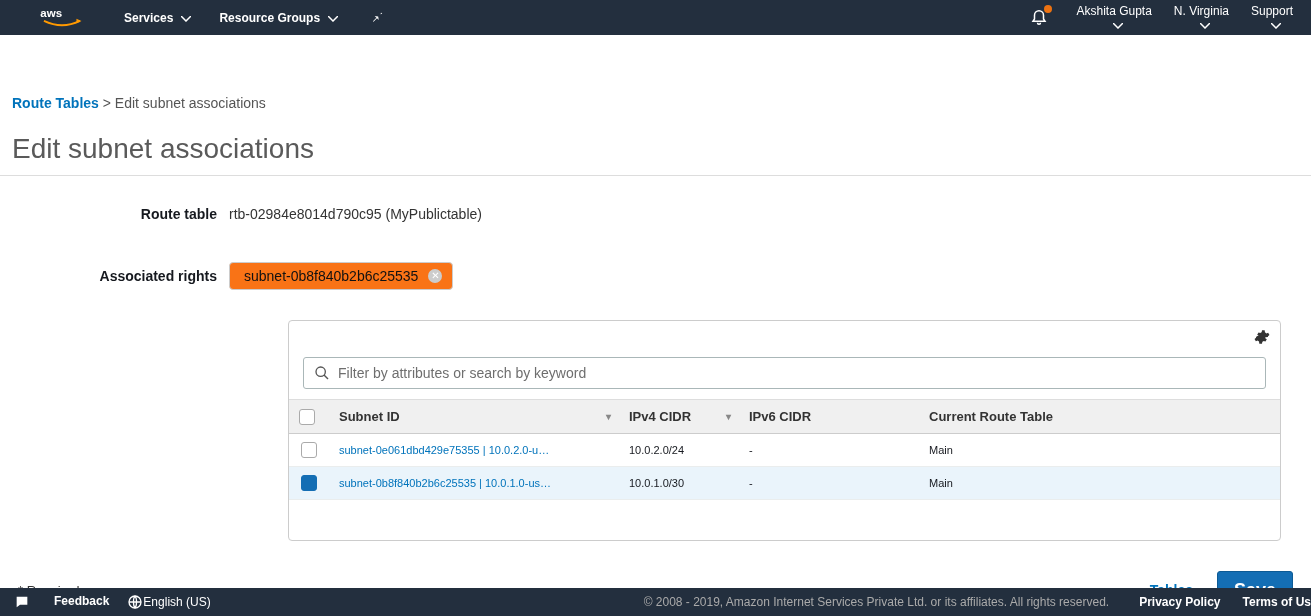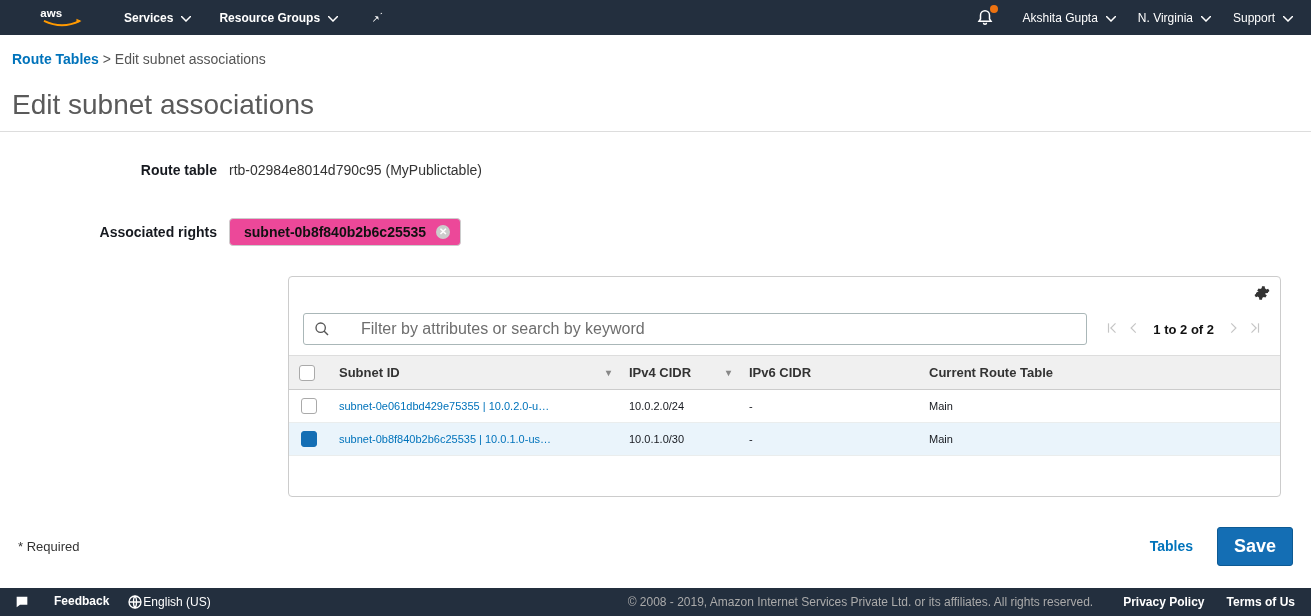--- a/index.html
+++ b/index.html
@@ -8,42 +8,42 @@
   
   .topnav { background: #232f3e; color: #fff; height: 35px; display: flex; align-items: center; padding: 0 18px 0 40px; }
   .aws-logo { display: flex; align-items: center; height: 35px; margin-right: 40px; }
   .nav-item { display: flex; align-items: center; font-size: 12px; font-weight: 600; color: #fff; margin-right: 28px; cursor: pointer; }
   .nav-item .caret { margin-left: 8px; }
   .pin-icon { color: #fff; margin-left: 4px; cursor: pointer; }
   .nav-spacer { flex: 1; }
   .bell { position: relative; margin-right: 22px; cursor: pointer; }
   .bell .dot { position: absolute; top: -2px; right: -4px; width: 8px; height: 8px; background: #ec7211; border-radius: 50%; }
   .nav-right { display: flex; align-items: center; font-size: 13px; }
-  .nav-right .nav-item { font-weight: 400; margin-right: 16px; margin-left: 6px; }
-
-  
-  .crumbbar { padding: 16px 12px 0 12px; }
+  .nav-right .nav-item { font-weight: 400; margin-right: 16px; margin-left: 6px; flex-direction: column; }
+
+  
+  .crumbbar { padding: 16px 12px 0 12px; margin-top: 44px; }
   .crumb-link { color: #0073bb; font-size: 14px; font-weight: 700; cursor: pointer; }
   .crumb-sep, .crumb-current { color: #555; font-size: 14px; }
   .page-title { font-size: 28px; font-weight: 400; color: #5a5a5a; padding: 22px 12px 10px 12px; border-bottom: 1px solid #ddd; }
 
   
   .field-row { display: flex; align-items: center; margin-top: 30px; }
   .field-label { width: 229px; text-align: right; font-size: 14px; font-weight: 700; padding-right: 12px; }
   .field-value { font-size: 14px; color: #333; }
-  .tag { display: inline-flex; align-items: center; background: #ec4899; border: 1px solid #ccc; border-radius: 4px; padding: 5px 10px 5px 14px; font-size: 14px; font-weight: 700; color: #111; }
+  .tag { display: inline-flex; align-items: center; background: #f97316; border: 1px solid #ccc; border-radius: 4px; padding: 5px 10px 5px 14px; font-size: 14px; font-weight: 400; color: #111; }
   .tag .x { margin-left: 10px; width: 14px; height: 14px; border-radius: 50%; background: #ccc; display: inline-flex; align-items: center; justify-content: center; font-size: 10px; color: #fff; cursor: pointer; line-height: 1; }
 
   
   .panel { margin: 30px 30px 0 288px; border: 1px solid #ccc; border-radius: 4px; background: #fff; padding: 0; position: relative; }
   .panel-gear { position: absolute; top: 8px; right: 10px; cursor: pointer; color: #333; }
   .panel-toolbar { display: flex; align-items: center; padding: 36px 14px 10px 14px; }
   .search-wrap { flex: 1; display: flex; align-items: center; border: 1px solid #aab7b8; border-radius: 3px; height: 32px; padding: 0 10px; background: #fff; }
   .search-wrap svg { flex-shrink: 0; margin-right: 8px; }
-  .search-wrap input { border: none; outline: none; flex: 1; font-size: 16px; color: #333; margin-left: 23px; }
+  .search-wrap input { border: none; outline: none; flex: 1; font-size: 14px; color: #333; }
   .search-wrap input::placeholder { color: #6e6e6e; }
   .pager { display: flex; align-items: center; margin-left: 14px; color: #888; }
   .pager .pbtn { padding: 4px 4px; cursor: default; }
   .pager .disabled { color: #c5c5c5; }
   .pager .page-text { color: #111; font-weight: 700; padding: 0 8px; font-size: 13px; }
 
   
   .tbl { width: 100%; border-collapse: collapse; }
   .tbl th { background: #f0f0f0; border-top: 1px solid #ddd; border-bottom: 1px solid #ccc; text-align: left; font-size: 13px; font-weight: 700; padding: 8px 10px; color: #333; position: relative; }
   .tbl th .sort { position: absolute; right: 8px; top: 50%; transform: translateY(-50%); color: #888; font-size: 10px; }
@@ -68,21 +68,21 @@
   .btn-save { background: #146eb4; color: #fff; border: 1px solid #0d5a94; border-radius: 3px; font-size: 18px; font-weight: 700; padding: 8px 16px; cursor: pointer; }
 
   
   .footer { position: absolute; bottom: 0; left: 0; right: 0; height: 28px; background: #232f3e; color: #ddd; display: flex; align-items: center; font-size: 12px; padding: 0 0 0 14px; }
   .footer .fb { display: flex; gap: 24px; font-weight: 700; color: #fff; cursor: pointer; margin-right: 18px; }
   .footer .lang { display: flex; align-items: center; gap: 0; font-weight: 400; color: #fff; cursor: pointer; }
   .footer .spacer { flex: 1; }
   .footer .copy { color: #aaa; margin-right: 30px; }
   .footer .flink { color: #fff; font-weight: 700; cursor: pointer; }
   .footer .flink + .flink { margin-left: 22px; }
-  .footer .last { margin-right: 16px; padding-right: 0; }
+  .footer .last { margin-right: 0; padding-right: 0; }
 </style>
 </head>
 <body>
 
 <div class="topnav">
   <div class="aws-logo">
     <svg width="44" height="26" viewBox="0 0 60 36">
       <text x="0" y="16" font-family="Arial" font-weight="bold" font-size="16" fill="#ffffff">aws</text>
       <path d="M5 22 Q30 34 55 22" stroke="#ff9900" stroke-width="2.5" fill="none"></path>
       <path d="M50 19 L57 22 L50 25 Z" fill="#ff9900"></path>
@@ -167,37 +167,20 @@
         <path d="M12 8a4 4 0 100 8 4 4 0 000-8zm9 4a7 7 0 00-.1-1.2l2.3-1.8-2-3.4-2.7 1a7 7 0 00-2-1.2L16 2h-4l-.5 2.9a7 7 0 00-2 1.2l-2.7-1-2 3.4 2.3 1.8A7 7 0 003 12c0 .4 0 .8.1 1.2L.8 15l2 3.4 2.7-1a7 7 0 002 1.2L8 22h4l.5-2.9a7 7 0 002-1.2l2.7 1 2-3.4-2.3-1.8c.1-.4.1-.8.1-1.2z"></path>
       </svg>
   </span>
   <div class="panel-toolbar">
     <div class="search-wrap">
       <svg width="16" height="16" viewBox="0 0 24 24" fill="none" stroke="#555" stroke-width="2">
           <circle cx="10" cy="10" r="7"></circle>
           <line x1="15" y1="15" x2="21" y2="21"></line>
         </svg>
       <input type="text" placeholder="Filter by attributes or search by keyword" style="">
-    </div>
-    <div class="pager">
-      <span class="pbtn disabled"><svg width="14" height="14" viewBox="0 0 24 24" fill="none" stroke="currentColor" stroke-width="2">
-            <line x1="6" y1="4" x2="6" y2="20"></line>
-            <polyline points="18 4 10 12 18 20"></polyline>
-          </svg></span>
-      <span class="pbtn disabled"><svg width="14" height="14" viewBox="0 0 24 24" fill="none" stroke="currentColor" stroke-width="2">
-            <polyline points="15 4 7 12 15 20"></polyline>
-          </svg></span>
-      <span class="page-text">1 to 2 of 2</span>
-      <span class="pbtn disabled"><svg width="14" height="14" viewBox="0 0 24 24" fill="none" stroke="currentColor" stroke-width="2">
-            <polyline points="9 4 17 12 9 20"></polyline>
-          </svg></span>
-      <span class="pbtn disabled"><svg width="14" height="14" viewBox="0 0 24 24" fill="none" stroke="currentColor" stroke-width="2">
-            <polyline points="6 4 14 12 6 20"></polyline>
-            <line x1="18" y1="4" x2="18" y2="20"></line>
-          </svg></span>
     </div>
   </div>
   <table class="tbl">
     <thead>
       <tr>
         <th class="col-chk"><span class="chk"></span></th>
         <th class="col-subnet"><span>Subnet ID</span><span class="sort">▾</span></th>
         <th class="col-v4"><span>IPv4 CIDR</span><span class="sort">▾</span></th>
         <th class="col-v6"><span>IPv6 CIDR</span></th>
         <th><span>Current Route Table</span></th>

